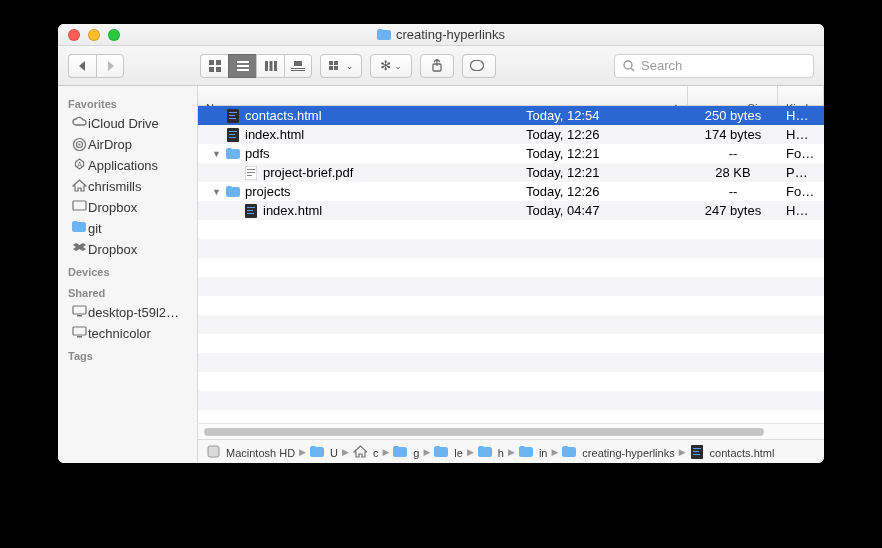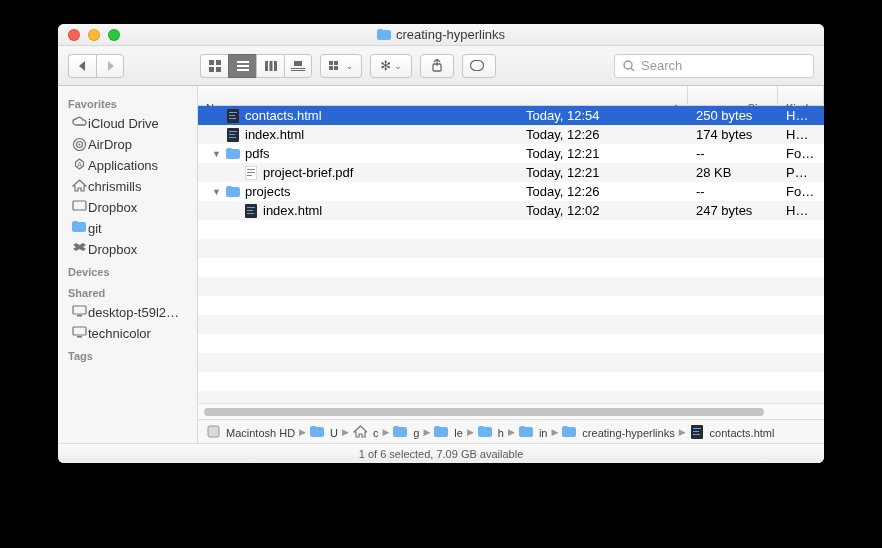--- a/index.html
+++ b/index.html
@@ -32,21 +32,21 @@
   .c-date{width:170px}
   .c-size{width:90px;justify-content:flex-end}
   .c-kind{width:46px}
   .rows{flex:1;overflow:hidden;font-size:13px}
   .row{height:19px;display:flex;align-items:center}
   .row:nth-child(even){background:#f5f5f7}
   .row.sel{background:#2a67d3;color:#fff}
   .cell{padding:0 8px;white-space:nowrap;overflow:hidden;text-overflow:ellipsis}
   .cell.name{flex:1;display:flex;align-items:center;gap:5px}
   .cell.date{width:170px}
-  .cell.size{width:90px;text-align:left}
+  .cell.size{width:90px;text-align:center}
   .cell.kind{width:46px}
   .disctri{width:9px;display:inline-block;text-align:center;color:#7a7a7a;font-size:9px}
   .row.sel .disctri{color:#fff}
   .fico{width:14px;height:14px;display:inline-flex;align-items:center;justify-content:center}
   .scrollarea{height:16px;background:#fafafa;border-top:1px solid #e4e4e4;position:relative}
   .scrollthumb{position:absolute;left:6px;right:60px;top:4px;height:8px;border-radius:4px;background:#c4c4c4}
   .pathbar{height:24px;border-top:1px solid #dcdcdc;background:#f7f7f7;display:flex;align-items:center;padding:0 8px;font-size:11px;color:#3b3b3b;gap:2px;overflow:hidden;white-space:nowrap}
   .pathseg{display:flex;align-items:flex-end;gap:6px}
   .pathsep{color:#9a9a9a;padding:0 2px;font-size:9px}
   .status{height:20px;border-top:1px solid #dcdcdc;background:linear-gradient(#fafafa,#ededed);font-size:11px;color:#5a5a5a;display:flex;align-items:center;justify-content:center}
@@ -340,21 +340,21 @@
               <span class="fico">
                 <svg width="12" height="14">
                   <rect width="12" height="14" rx="1" fill="#2b2b2b"></rect>
                   <rect x="2" y="3" width="8" height="1" fill="#5aa0ff"></rect>
                   <rect x="2" y="6" width="6" height="1" fill="#5aa0ff"></rect>
                   <rect x="2" y="9" width="7" height="1" fill="#5aa0ff"></rect>
                 </svg>
               </span>
               <span>index.html</span>
             </div>
-            <div class="cell date">Today, 12:02</div>
+            <div class="cell date">Today, 04:47</div>
             <div class="cell size">247 bytes</div>
             <div class="cell kind">HTML</div>
           </div>
           <div class="row"></div>
           <div class="row"></div>
           <div class="row"></div>
           <div class="row"></div>
           <div class="row"></div>
           <div class="row"></div>
           <div class="row"></div>
@@ -446,16 +446,13 @@
                 <rect x="2" y="6" width="6" height="1" fill="#5aa0ff"></rect>
                 <rect x="2" y="9" width="7" height="1" fill="#5aa0ff"></rect>
               </svg>
             </span>
             <span>contacts.html</span>
           </span>
         </div>
     </div>
   </div>
 
-  <div class="status">
-      <span>1 of 6 selected, 7.09 GB available</span>
-    </div>
 </div>
 
 </body></html>

